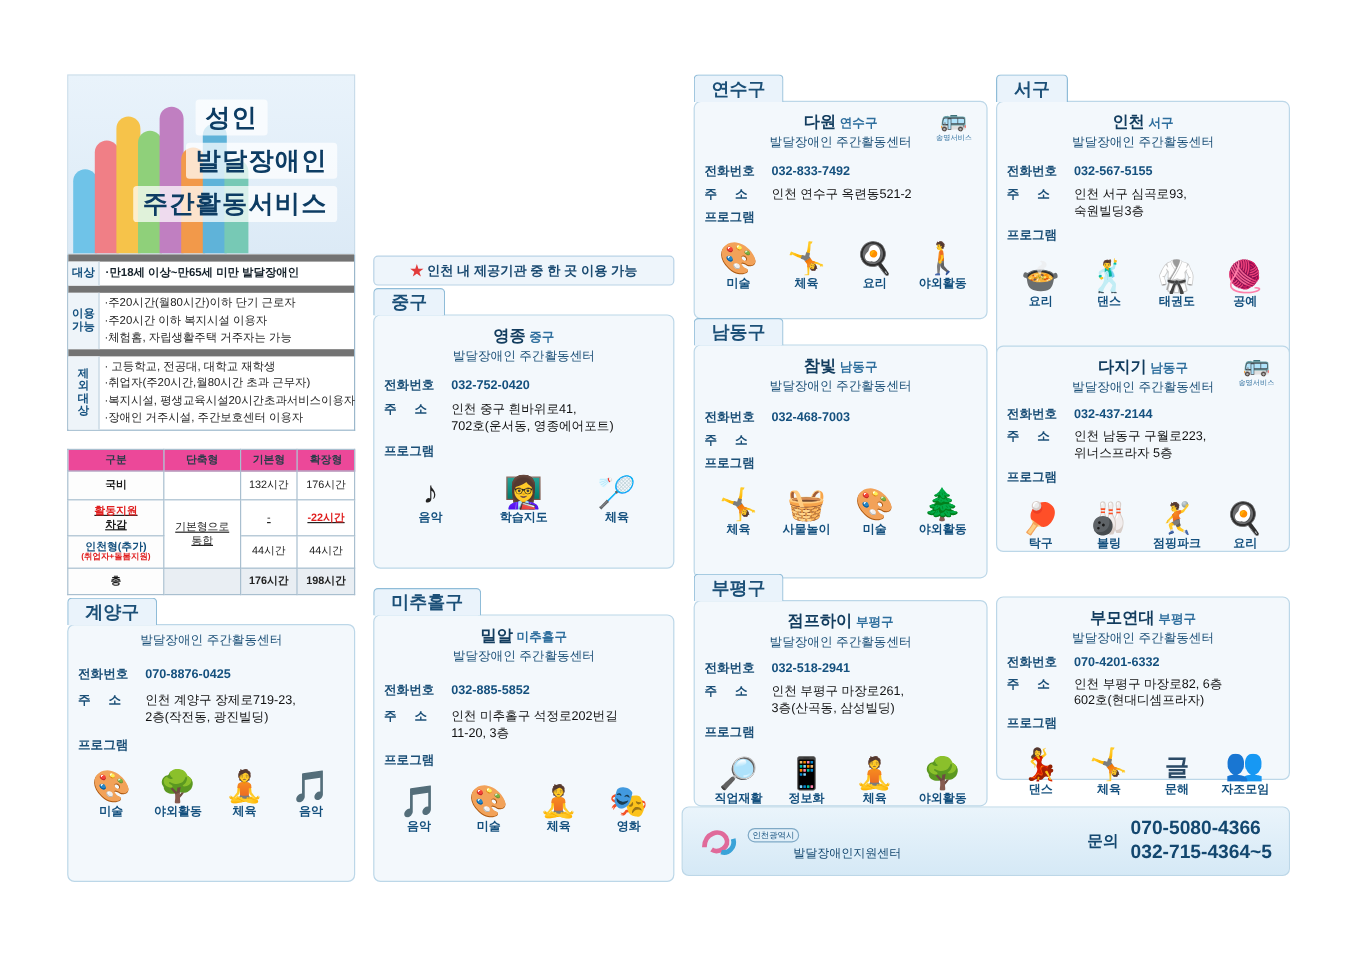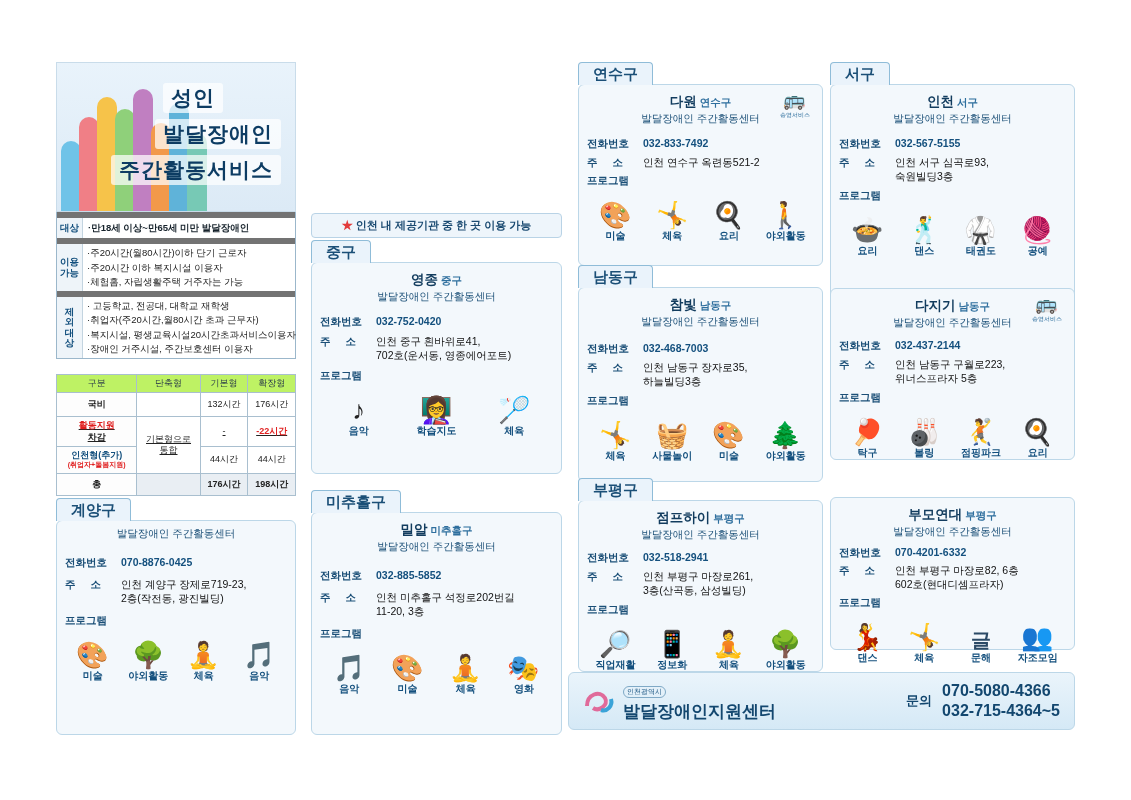--- a/index.html
+++ b/index.html
@@ -118,21 +118,21 @@
   .elig .single { padding:3px 5px; font-weight:bold; color:#16222b;}
 
   
   .costtbl {
     position:absolute; left:56px; top:374px; width:240px;
     border-collapse:collapse; font-size:9px; background:#fff;
   }
   .costtbl th, .costtbl td {
     border:1px solid #a9bfcf; text-align:center; padding:3px 1px; line-height:1.25;
   }
-  .costtbl th { background:#bef264; color:#2b3c49; font-weight:normal; }
+  .costtbl th { background:#ec4899; color:#2b3c49; font-weight:bold; }
   .costtbl td.lbl { background:#fdfdfd; color:#1b1b1b; font-weight:bold; }
   .red { color:#e02020; font-weight:bold; }
   .sumrow td { background:#e9eef3; font-weight:bold; }
   .mini { font-size:7px; color:#e02020; }
 
   
   .notice {
     position:absolute; left:311px; top:213px; width:251px;
     background:#eef5fb; border:1px solid #b9d3e6; border-radius:4px;
     font-size:11px; font-weight:bold; color:#1a4a71;
@@ -143,21 +143,21 @@
   
   .footer {
     position:absolute; left:568px; top:672px; width:507px; height:58px;
     background:linear-gradient(180deg,#eaf4fb 0%, #d5e9f6 100%);
     border:1px solid #bcd7e8; border-radius:6px;
     display:flex; align-items:center; padding:0 14px;
   }
   .f-logo { display:flex; align-items:center; gap:6px; flex:1; }
   .f-mark { width:34px; height:30px; position:relative; }
   .f-city { font-size:7px; color:#14507e; border:1px solid #7fa9c6; border-radius:6px; padding:0 3px; }
-  .f-name { font-size:17px; font-weight:bold; color:#13476f; }
+  .f-name { font-size:10px; font-weight:normal; color:#13476f;margin-left:38px; }
   .f-ask { font-size:13px; font-weight:bold; color:#13476f; margin-right:10px; }
   .f-tel { font-size:16px; font-weight:bold; color:#13476f; line-height:1.25; text-align:left; }
 </style>
 </head>
 <body>
 
 <div class="page">
 
   <div class="poster">
     <div class="hands">
@@ -462,24 +462,20 @@
       <div class="card-title">
         <span>참빛</span><span class="region">남동구</span>
       </div>
       <div class="card-sub">발달장애인 주간활동센터</div>
       <div class="row" style="margin-top:12px;">
         <div class="lab">전화번호</div>
         <div class="val blue">032-468-7003</div>
       </div>
       <div class="row" style="margin-top:5px;">
         <div class="lab sp">주    소</div>
-        <div class="val">
-          <div>인천 남동구 장자로35,</div>
-          <div>하늘빌딩3층</div>
-        </div>
       </div>
       <div class="prog-label" style="margin-top:5px;">프로그램</div>
       <div class="icons">
         <div class="ic" style="width:54px">
           <div class="gly">🤸</div>
           <div class="cap">체육</div>
         </div>
         <div class="ic" style="width:54px">
           <div class="gly">🧺</div>
           <div class="cap">사물놀이</div>

